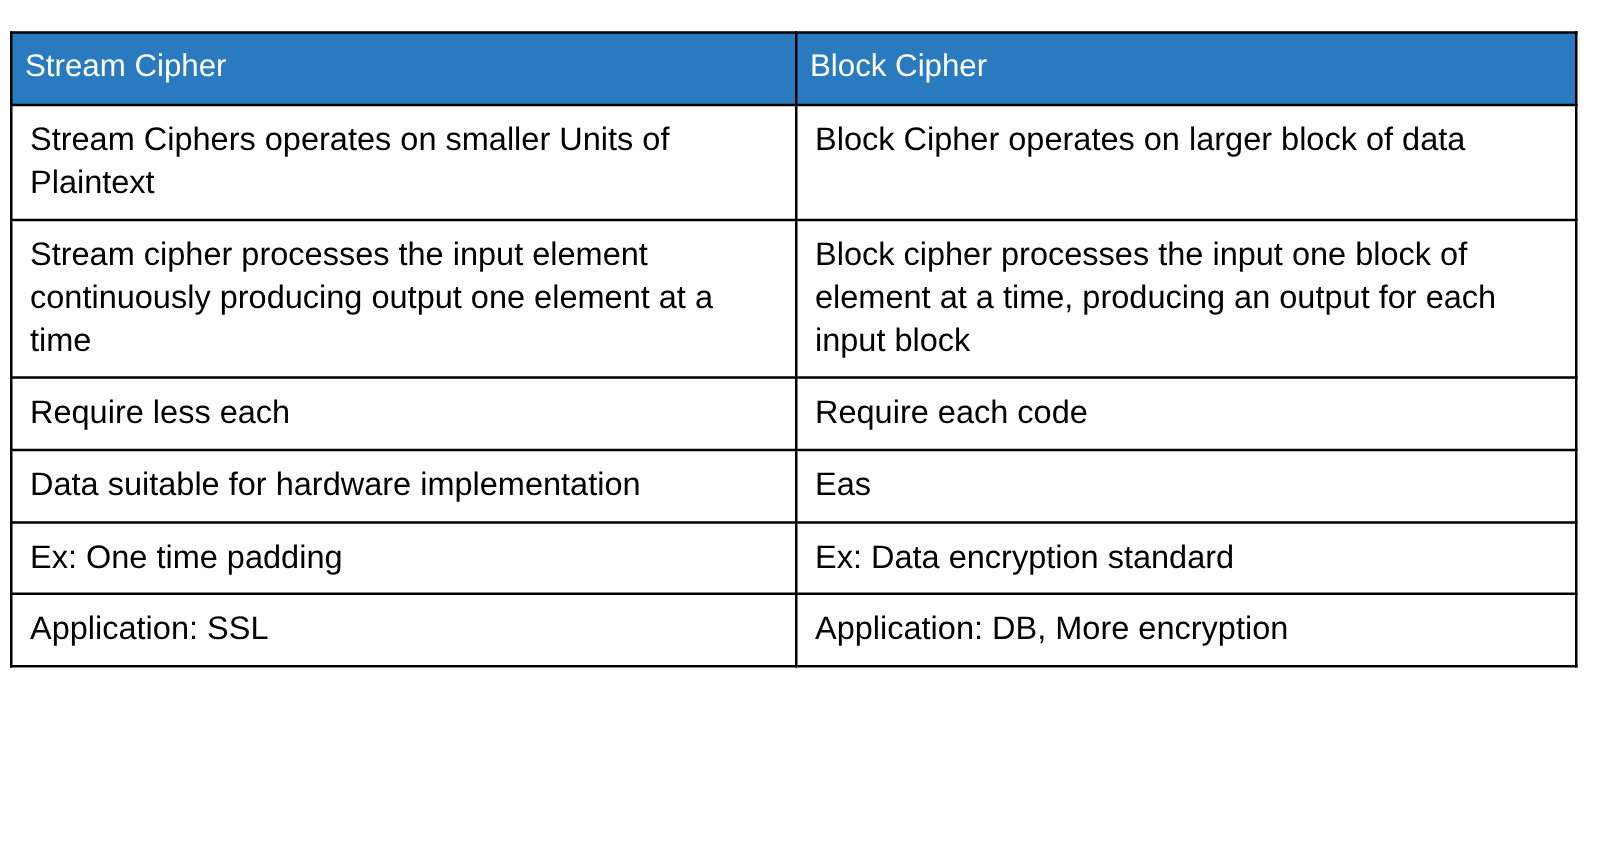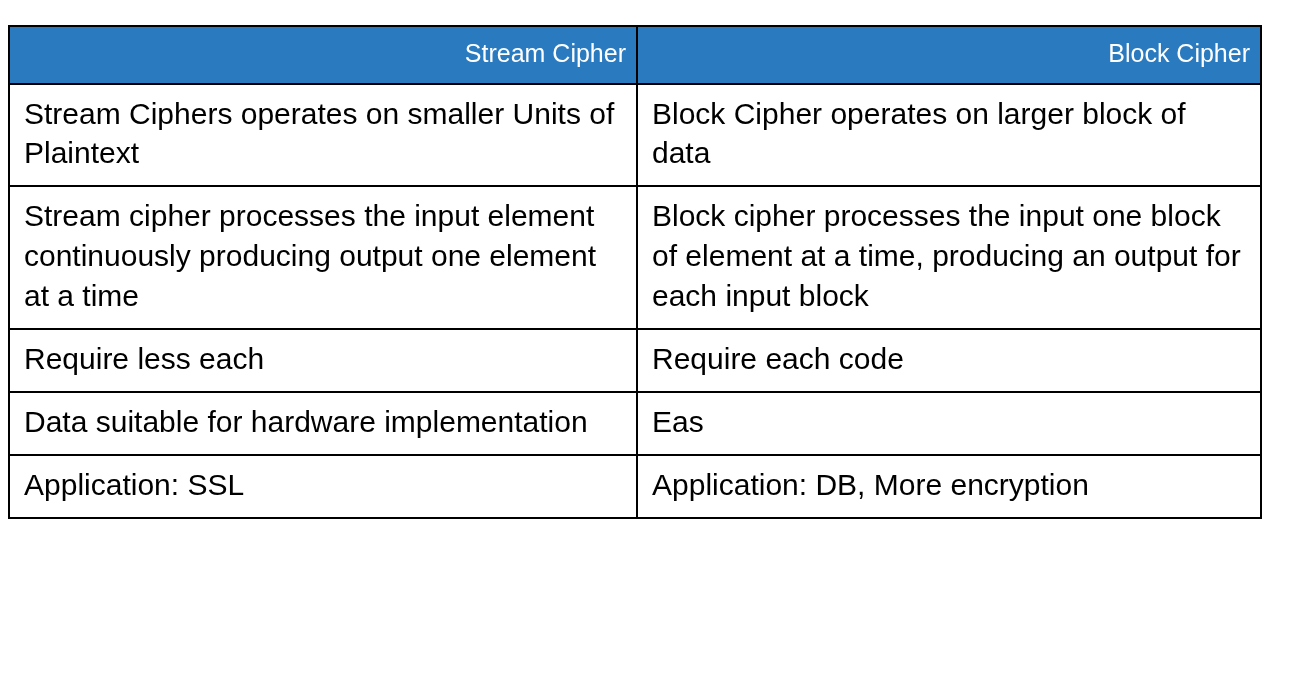--- a/index.html
+++ b/index.html
@@ -32,28 +32,28 @@
     width: 1252px;
     border: 2px solid #000000;
   }
   table.compare col.c1 { width: 628px; }
   table.compare col.c2 { width: 624px; }
   table.compare th {
     background: #2a7ac0;
     color: #ffffff;
     font-weight: normal;
     font-size: 25px;
-    text-align: right;
+    text-align: left;
     padding: 13px 10px 15px 10px;
     border: 2px solid #000000;
     line-height: 1.1;
     margin-left: 10px;
   }
   table.compare td {
-    font-size: 30px;
+    font-size: 26px;
     text-align: left;
     vertical-align: top;
     padding: 9px 12px 12px 14px;
     border: 2px solid #000000;
     line-height: 1.33;
     background: #ffffff;
   }
 </style>
 </head>
 <body>
@@ -82,19 +82,23 @@
         </tr>
         <tr>
           <td>Require less each</td>
           <td>Require each code</td>
         </tr>
         <tr>
           <td>Data suitable for hardware implementation</td>
           <td>Eas</td>
         </tr>
         <tr>
+          <td>Ex: One time padding</td>
+          <td>Ex: Data encryption standard</td>
+        </tr>
+        <tr>
           <td>Application: SSL</td>
           <td>Application: DB, More encryption</td>
         </tr>
       </tbody>
     </table>
   </div>
 </div>
 
 </body></html>

